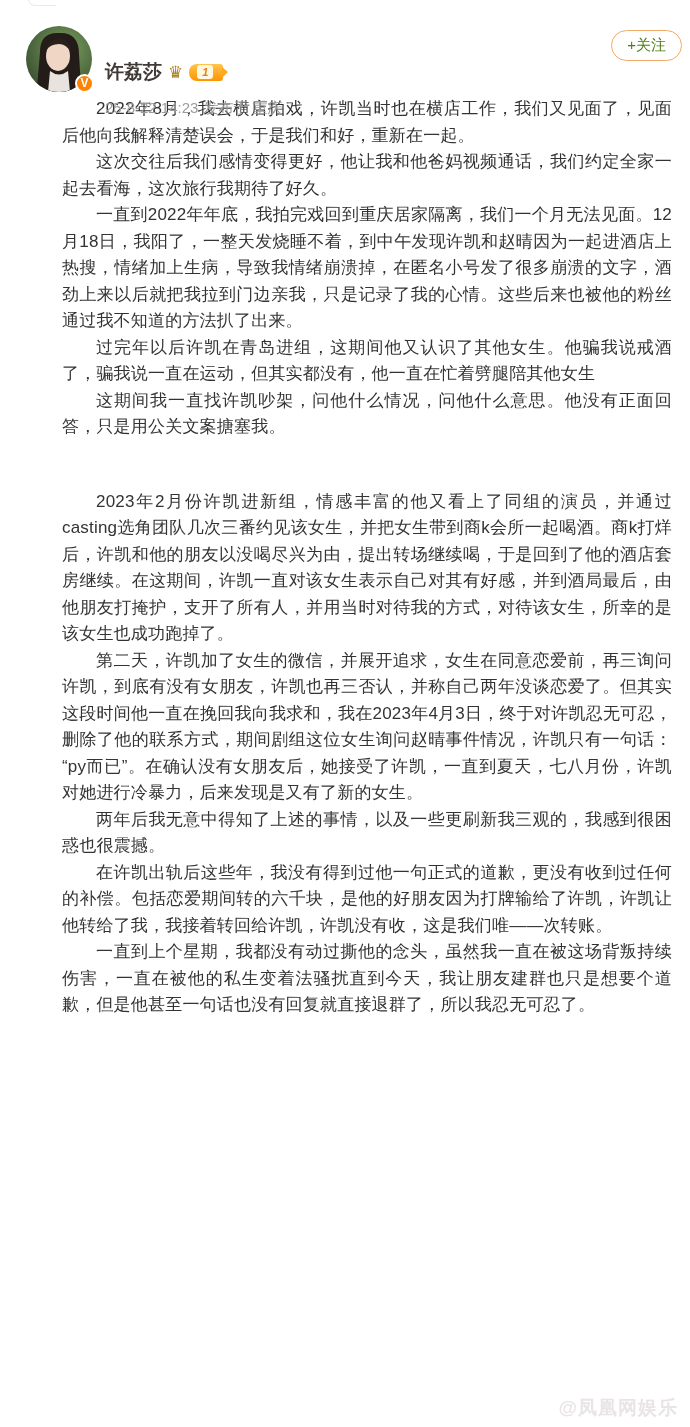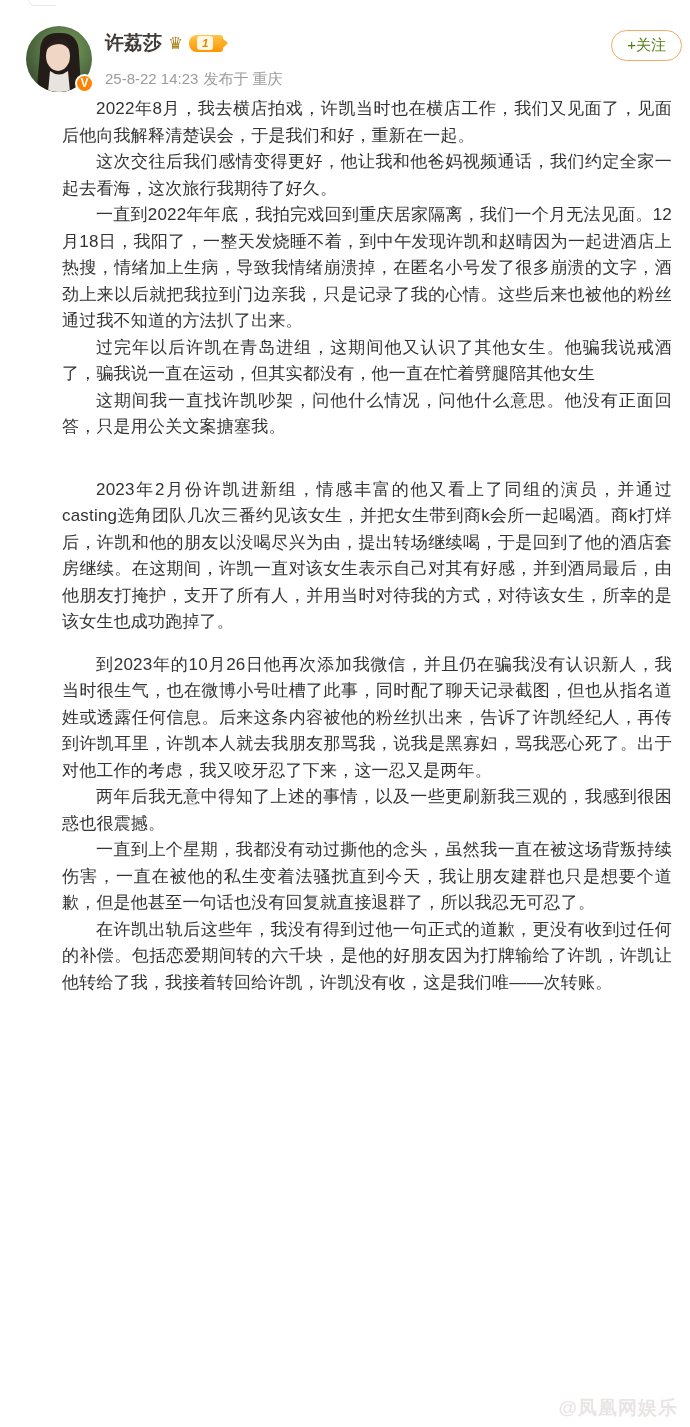--- a/index.html
+++ b/index.html
@@ -17,21 +17,21 @@
   
   .header { position: relative; height: 96px; }
   .avatar-wrap { position: absolute; left: 26px; top: 26px; width: 66px; height: 66px; cursor: pointer; }
   .avatar { width: 66px; height: 66px; border-radius: 50%; overflow: hidden; display: block; }
   .v-badge {
     position: absolute; right: -2px; bottom: -1px; width: 19px; height: 19px;
     border-radius: 50%; background: #ff8200; border: 2px solid #fff;
     color: #fff; font-size: 12px; font-weight: bold; line-height: 15px; text-align: center;
   }
   .user-block { position: absolute; left: 105px; top: 30px; }
-  .name-row { display: flex; align-items: center; gap: 6px; }
+  .name-row { display: flex; align-items: center; gap: 6px; margin-top: 29px; }
   .username { font-size: 19px; font-weight: 700; color: #3f3a35; cursor: pointer; }
   .crown { color: #a8821c; font-size: 17px; line-height: 1; }
   .vip-pill {
     display: inline-flex; align-items: center; justify-content: center;
     min-width: 34px; height: 17px; padding: 0 6px 0 4px;
     background: linear-gradient(180deg, #ffc44d, #ff9500);
     border-radius: 8px 3px 3px 8px; position: relative;
   }
   .vip-pill::after {
     content: ""; position: absolute; right: -5px; top: 3px;
@@ -49,21 +49,21 @@
     font-family: Liberation Sans, sans-serif;
   }
   
   .post-body {
     margin: 0 18px 0 62px; padding-bottom: 30px;
     font-size: 17px; line-height: 26.5px; text-align: justify; color: #333;
     letter-spacing: 0.2px;
   }
   .post-body p { text-indent: 2em; }
   .post-body p.no-indent { text-indent: 0; }
-  .gap-lg { margin-top: 36px; }
+  .gap-lg { margin-top: 48px; }
   .gap-sm { margin-top: 16px; }
   
   .watermark {
     position: absolute; right: 12px; bottom: 6px;
     display: flex; align-items: center; gap: 3px;
     color: #e9e5e5; font-size: 19px; font-weight: 700; letter-spacing: 1px;
     pointer-events: none;
   }
 </style>
 </head>
@@ -108,22 +108,22 @@
   <button class="follow-btn">+关注</button>
 </div>
 
 <div class="post-body">
   <p>2022年8月，我去横店拍戏，许凯当时也在横店工作，我们又见面了，见面后他向我解释清楚误会，于是我们和好，重新在一起。</p>
   <p>这次交往后我们感情变得更好，他让我和他爸妈视频通话，我们约定全家一起去看海，这次旅行我期待了好久。</p>
   <p>一直到2022年年底，我拍完戏回到重庆居家隔离，我们一个月无法见面。12月18日，我阳了，一整天发烧睡不着，到中午发现许凯和赵晴因为一起进酒店上热搜，情绪加上生病，导致我情绪崩溃掉，在匿名小号发了很多崩溃的文字，酒劲上来以后就把我拉到门边亲我，只是记录了我的心情。这些后来也被他的粉丝通过我不知道的方法扒了出来。</p>
   <p>过完年以后许凯在青岛进组，这期间他又认识了其他女生。他骗我说戒酒了，骗我说一直在运动，但其实都没有，他一直在忙着劈腿陪其他女生</p>
   <p>这期间我一直找许凯吵架，问他什么情况，问他什么意思。他没有正面回答，只是用公关文案搪塞我。</p>
   <p class="gap-lg">2023年2月份许凯进新组，情感丰富的他又看上了同组的演员，并通过casting选角团队几次三番约见该女生，并把女生带到商k会所一起喝酒。商k打烊后，许凯和他的朋友以没喝尽兴为由，提出转场继续喝，于是回到了他的酒店套房继续。在这期间，许凯一直对该女生表示自己对其有好感，并到酒局最后，由他朋友打掩护，支开了所有人，并用当时对待我的方式，对待该女生，所幸的是该女生也成功跑掉了。</p>
-  <p class="gap-sm">到2023年的10月26日他再次添加我微信，并且仍在骗我没有认识新人，我当时很生气，也在微博小号吐槽了此事，同时配了聊天记录截图，但也从指名道姓或透露任何信息。后来这条内容被他的粉丝扒出来，告诉了许凯经纪人，再传到许凯耳里，许凯本人就去我朋友那骂我，说我是黑寡妇，骂我恶心死了。出于对他工作的考虑，我又咬牙忍了下来，这一忍又是两年。</p>
+  <p>第二天，许凯加了女生的微信，并展开追求，女生在同意恋爱前，再三询问许凯，到底有没有女朋友，许凯也再三否认，并称自己两年没谈恋爱了。但其实这段时间他一直在挽回我向我求和，我在2023年4月3日，终于对许凯忍无可忍，删除了他的联系方式，期间剧组这位女生询问赵晴事件情况，许凯只有一句话：“py而已”。在确认没有女朋友后，她接受了许凯，一直到夏天，七八月份，许凯对她进行冷暴力，后来发现是又有了新的女生。</p>
   <p>两年后我无意中得知了上述的事情，以及一些更刷新我三观的，我感到很困惑也很震撼。</p>
+  <p>在许凯出轨后这些年，我没有得到过他一句正式的道歉，更没有收到过任何的补偿。包括恋爱期间转的六千块，是他的好朋友因为打牌输给了许凯，许凯让他转给了我，我接着转回给许凯，许凯没有收，这是我们唯——次转账。</p>
   <p>一直到上个星期，我都没有动过撕他的念头，虽然我一直在被这场背叛持续伤害，一直在被他的私生变着法骚扰直到今天，我让朋友建群也只是想要个道歉，但是他甚至一句话也没有回复就直接退群了，所以我忍无可忍了。</p>
-  <p>在许凯出轨后这些年，我没有得到过他一句正式的道歉，更没有收到过任何的补偿。包括恋爱期间转的六千块，是他的好朋友因为打牌输给了许凯，许凯让他转给了我，我接着转回给许凯，许凯没有收，这是我们唯——次转账。</p>
 </div>
 
 <div class="watermark">
 
   <span>@凤凰网娱乐</span>
 </div>
 
 </body></html>

